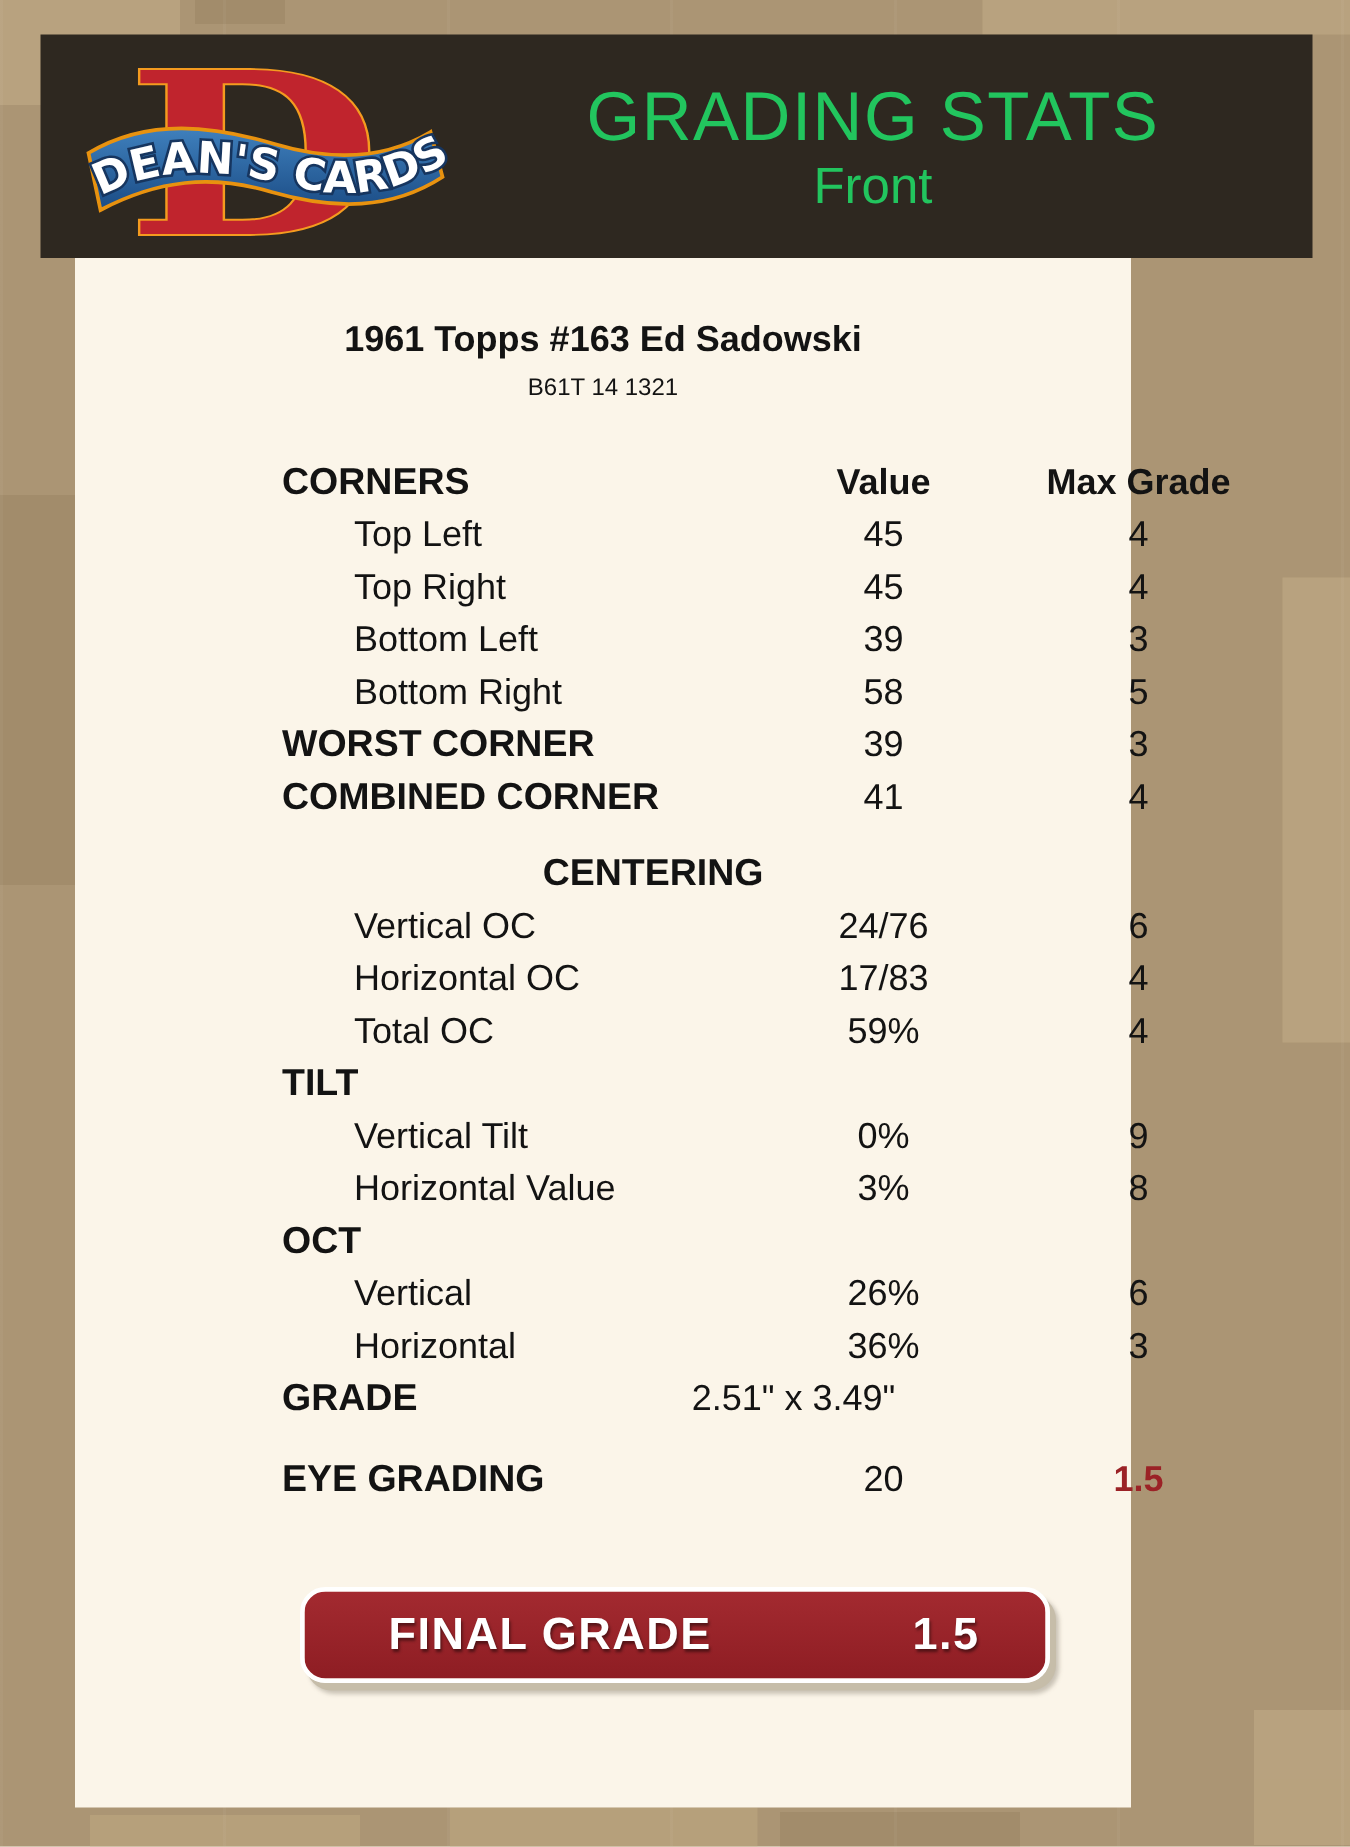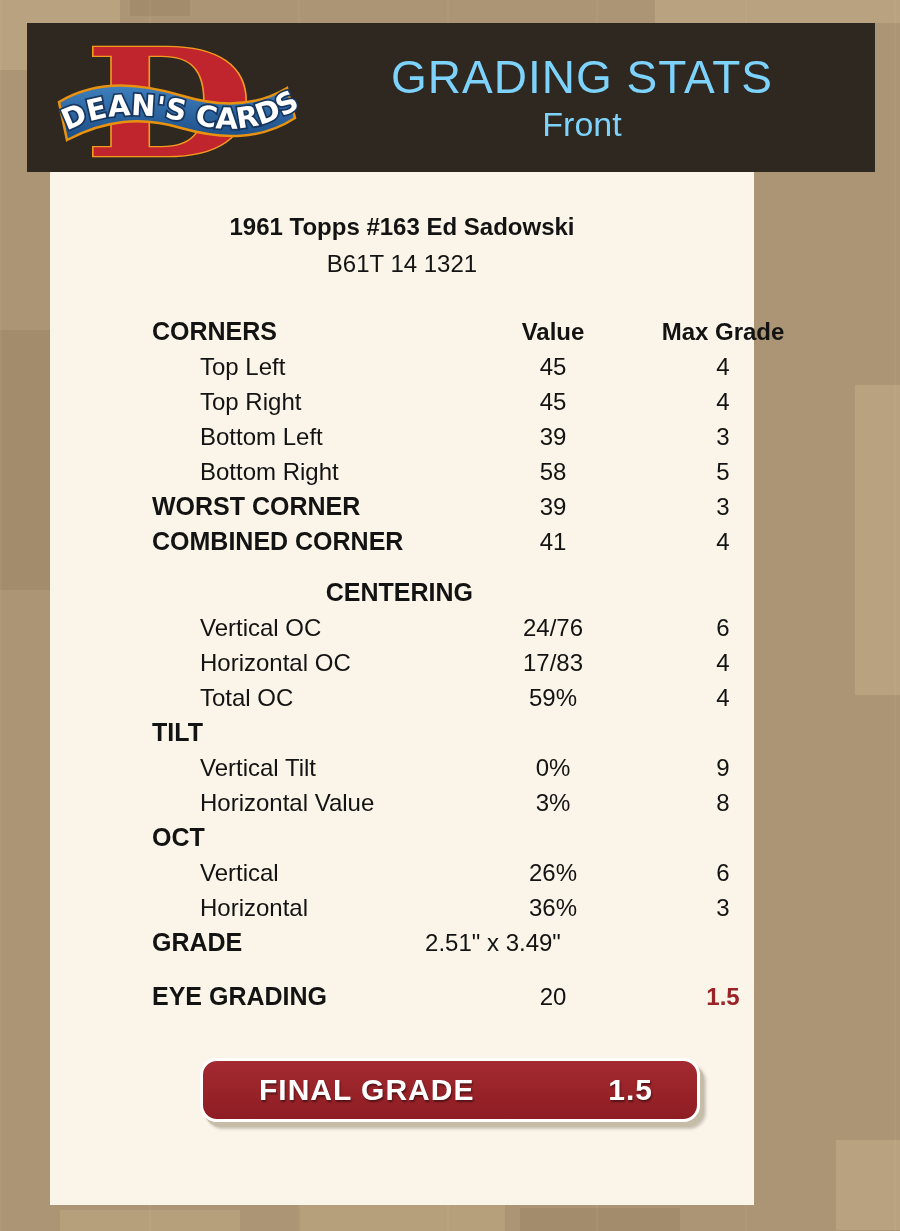--- a/index.html
+++ b/index.html
@@ -40,35 +40,35 @@
 
   
   .header{
     position:absolute;left:27px;top:23px;width:848px;height:149px;
     background:#2e2820;display:flex;align-items:center;
   }
   .logo{width:262px;height:149px;position:relative;flex:0 0 auto;}
   .logo svg{position:absolute;left:24px;top:5px;}
   .header-titles{
     flex:1;display:flex;flex-direction:column;align-items:center;
-    justify-content:center;color:#7dd3fc;line-height:1.1;
+    justify-content:center;color:#22c55e;line-height:1.1;
   }
   .header-title{font-size:46px;letter-spacing:1px;}
   .header-subtitle{font-size:34px;margin-top:4px;}
 
   
   .card{
     position:absolute;left:50px;top:172px;width:704px;height:1033px;
     background:#fbf5e9;
   }
   .card-title{margin-top:41px;text-align:center;font-size:24px;font-weight:bold;}
-  .card-subtitle{margin-top:9px;text-align:center;font-size:24px;}
-
-  
-  .grade-table{margin-top:36px;}
+  .card-subtitle{margin-top:9px;text-align:center;font-size:16px;}
+
+  
+  .grade-table{margin-top:36px;padding-left:36px;}
   .row{
     display:grid;grid-template-columns:321px 160px 180px;
     padding-left:102px;padding-right:37px;
     height:35px;align-items:center;font-size:24px;
   }
   .row .label{white-space:nowrap;}
   .row .value,.row .max{text-align:center;white-space:nowrap;}
   .row.colhead .label,.row.colhead .value,.row.colhead .max{font-weight:bold;}
   .label.section{font-weight:bold;font-size:25px;}
   .label.indent{padding-left:48px;}

